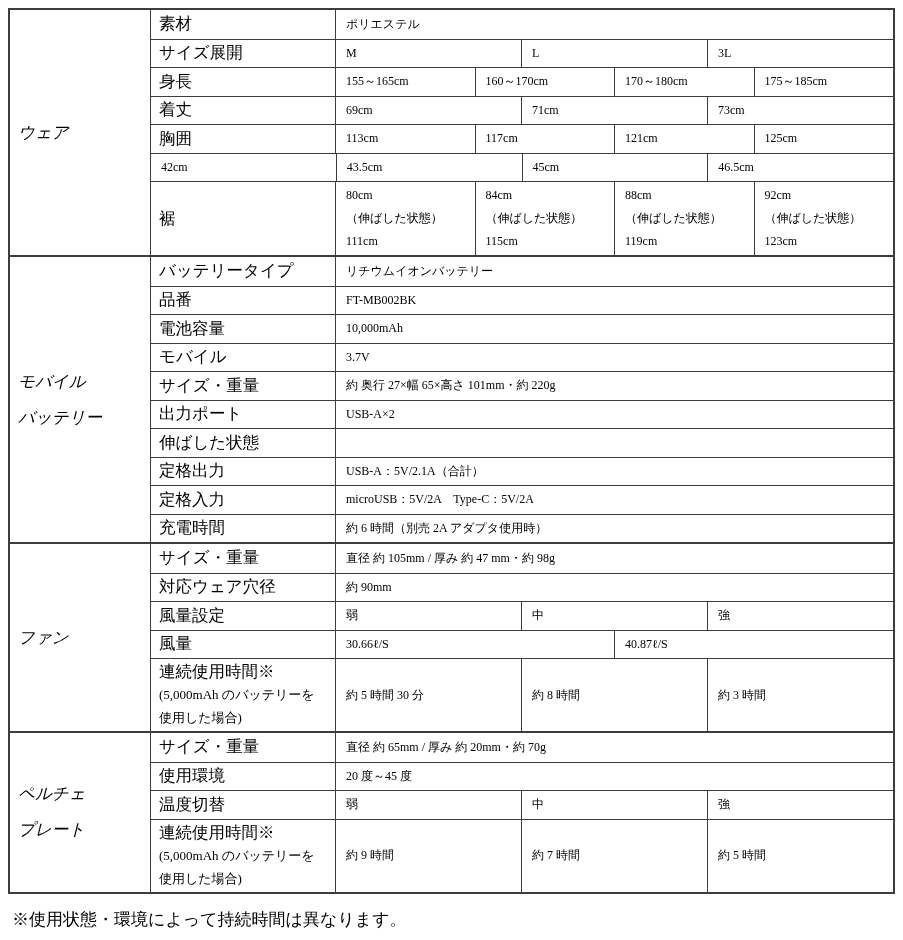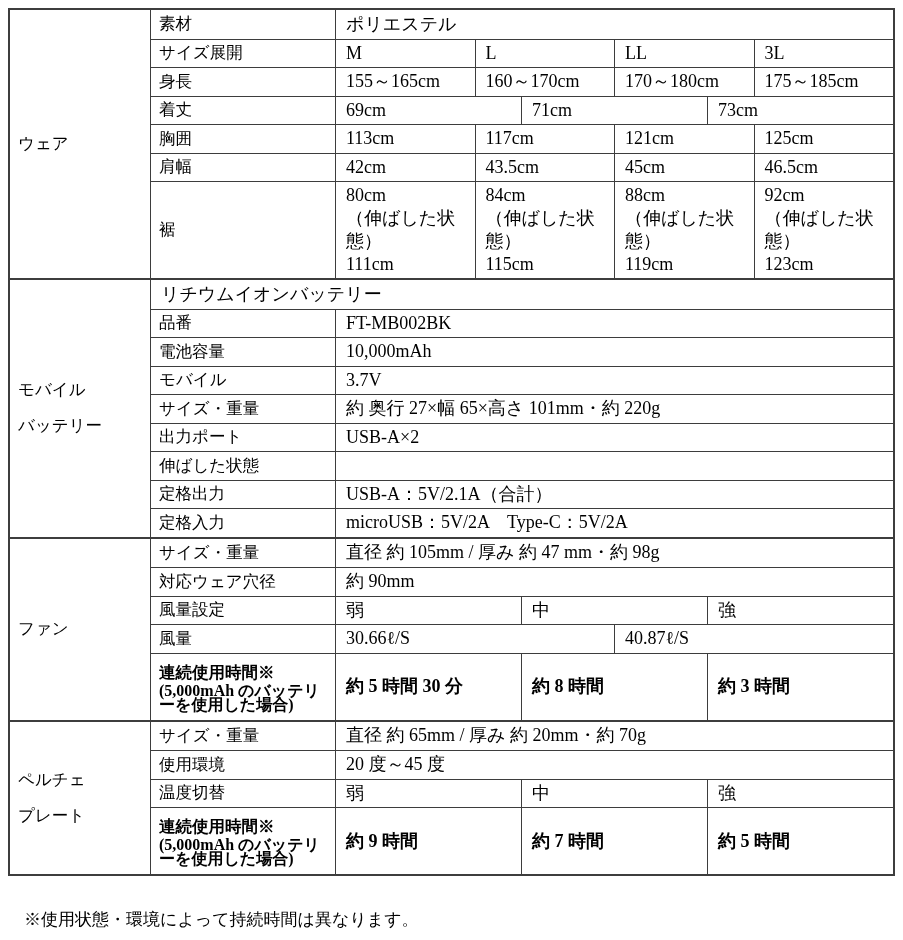--- a/index.html
+++ b/index.html
@@ -25,50 +25,51 @@
   .section + .section { border-top: 2px solid #3d3d3d; }
   .section-label {
     flex: 0 0 141px;
     border-right: 1px solid #3d3d3d;
     display: flex;
     align-items: center;
     padding: 2px 8px;
     font-size: 16.5px;
     line-height: 36px;
     white-space: pre-line;
+    font-style: italic;
   }
   .rows { flex: 1 1 auto; display: flex; flex-direction: column; }
   .row { display: flex; min-height: 28.5px; }
   .row + .row { border-top: 1px solid #3d3d3d; }
-  .row.tall { min-height: 67px; font-weight: bold; }
+  .row.tall { min-height: 67px; }
   .attr {
     flex: 0 0 185px;
     border-right: 1px solid #3d3d3d;
     padding: 2px 8px;
     display: flex;
     flex-direction: column;
     justify-content: center;
     font-size: 16.5px;
     line-height: 22px;
   }
-  .attr-sub { font-size: 16px; line-height: 14px; }
+  .attr-sub { font-size: 13px; line-height: 23px; }
   .vals { flex: 1 1 auto; display: flex; align-items: stretch; }
   .val {
     flex: 1 1 0;
     padding: 2px 10px;
     display: flex;
     align-items: center;
-    font-size: 18px;
+    font-size: 12px;
     line-height: 23px;
     white-space: pre-line;
   }
   .val + .val { border-left: 1px solid #3d3d3d; }
   .footnote {
     position: absolute;
-    left: 24px;
+    left: 12px;
     top: 908px;
     font-size: 17px;
     line-height: 24px;
   }
 </style>
 </head>
 <body>
 
 <div class="page">
   <div class="spec-table">
@@ -80,21 +81,20 @@
           <div class="attr">素材</div>
           <div class="vals">
             <div class="val">ポリエステル</div>
           </div>
         </div>
         <div class="row">
           <div class="attr">サイズ展開</div>
           <div class="vals">
             <div class="val">M</div>
             <div class="val">L</div>
-            <div class="val">LL</div>
             <div class="val">3L</div>
           </div>
         </div>
         <div class="row">
           <div class="attr">身長</div>
           <div class="vals">
             <div class="val">155～165cm</div>
             <div class="val">160～170cm</div>
             <div class="val">170～180cm</div>
             <div class="val">175～185cm</div>
@@ -111,21 +111,20 @@
         <div class="row">
           <div class="attr">胸囲</div>
           <div class="vals">
             <div class="val">113cm</div>
             <div class="val">117cm</div>
             <div class="val">121cm</div>
             <div class="val">125cm</div>
           </div>
         </div>
         <div class="row">
-          <div class="attr">肩幅</div>
           <div class="vals">
             <div class="val">42cm</div>
             <div class="val">43.5cm</div>
             <div class="val">45cm</div>
             <div class="val">46.5cm</div>
           </div>
         </div>
         <div class="row">
           <div class="attr">裾</div>
           <div class="vals">
@@ -144,20 +143,21 @@
           </div>
         </div>
       </div>
     </div>
 
     <div class="section">
       <div class="section-label">モバイル
 バッテリー</div>
       <div class="rows">
         <div class="row">
+          <div class="attr">バッテリータイプ</div>
           <div class="vals">
             <div class="val">リチウムイオンバッテリー</div>
           </div>
         </div>
         <div class="row">
           <div class="attr">品番</div>
           <div class="vals">
             <div class="val">FT-MB002BK</div>
           </div>
         </div>
@@ -191,20 +191,26 @@
         <div class="row">
           <div class="attr">定格出力</div>
           <div class="vals">
             <div class="val">USB-A：5V/2.1A（合計）</div>
           </div>
         </div>
         <div class="row">
           <div class="attr">定格入力</div>
           <div class="vals">
             <div class="val">microUSB：5V/2A　Type-C：5V/2A</div>
+          </div>
+        </div>
+        <div class="row">
+          <div class="attr">充電時間</div>
+          <div class="vals">
+            <div class="val">約 6 時間（別売 2A アダプタ使用時）</div>
           </div>
         </div>
       </div>
     </div>
 
     <div class="section">
       <div class="section-label">ファン</div>
       <div class="rows">
         <div class="row">
           <div class="attr">サイズ・重量</div>

